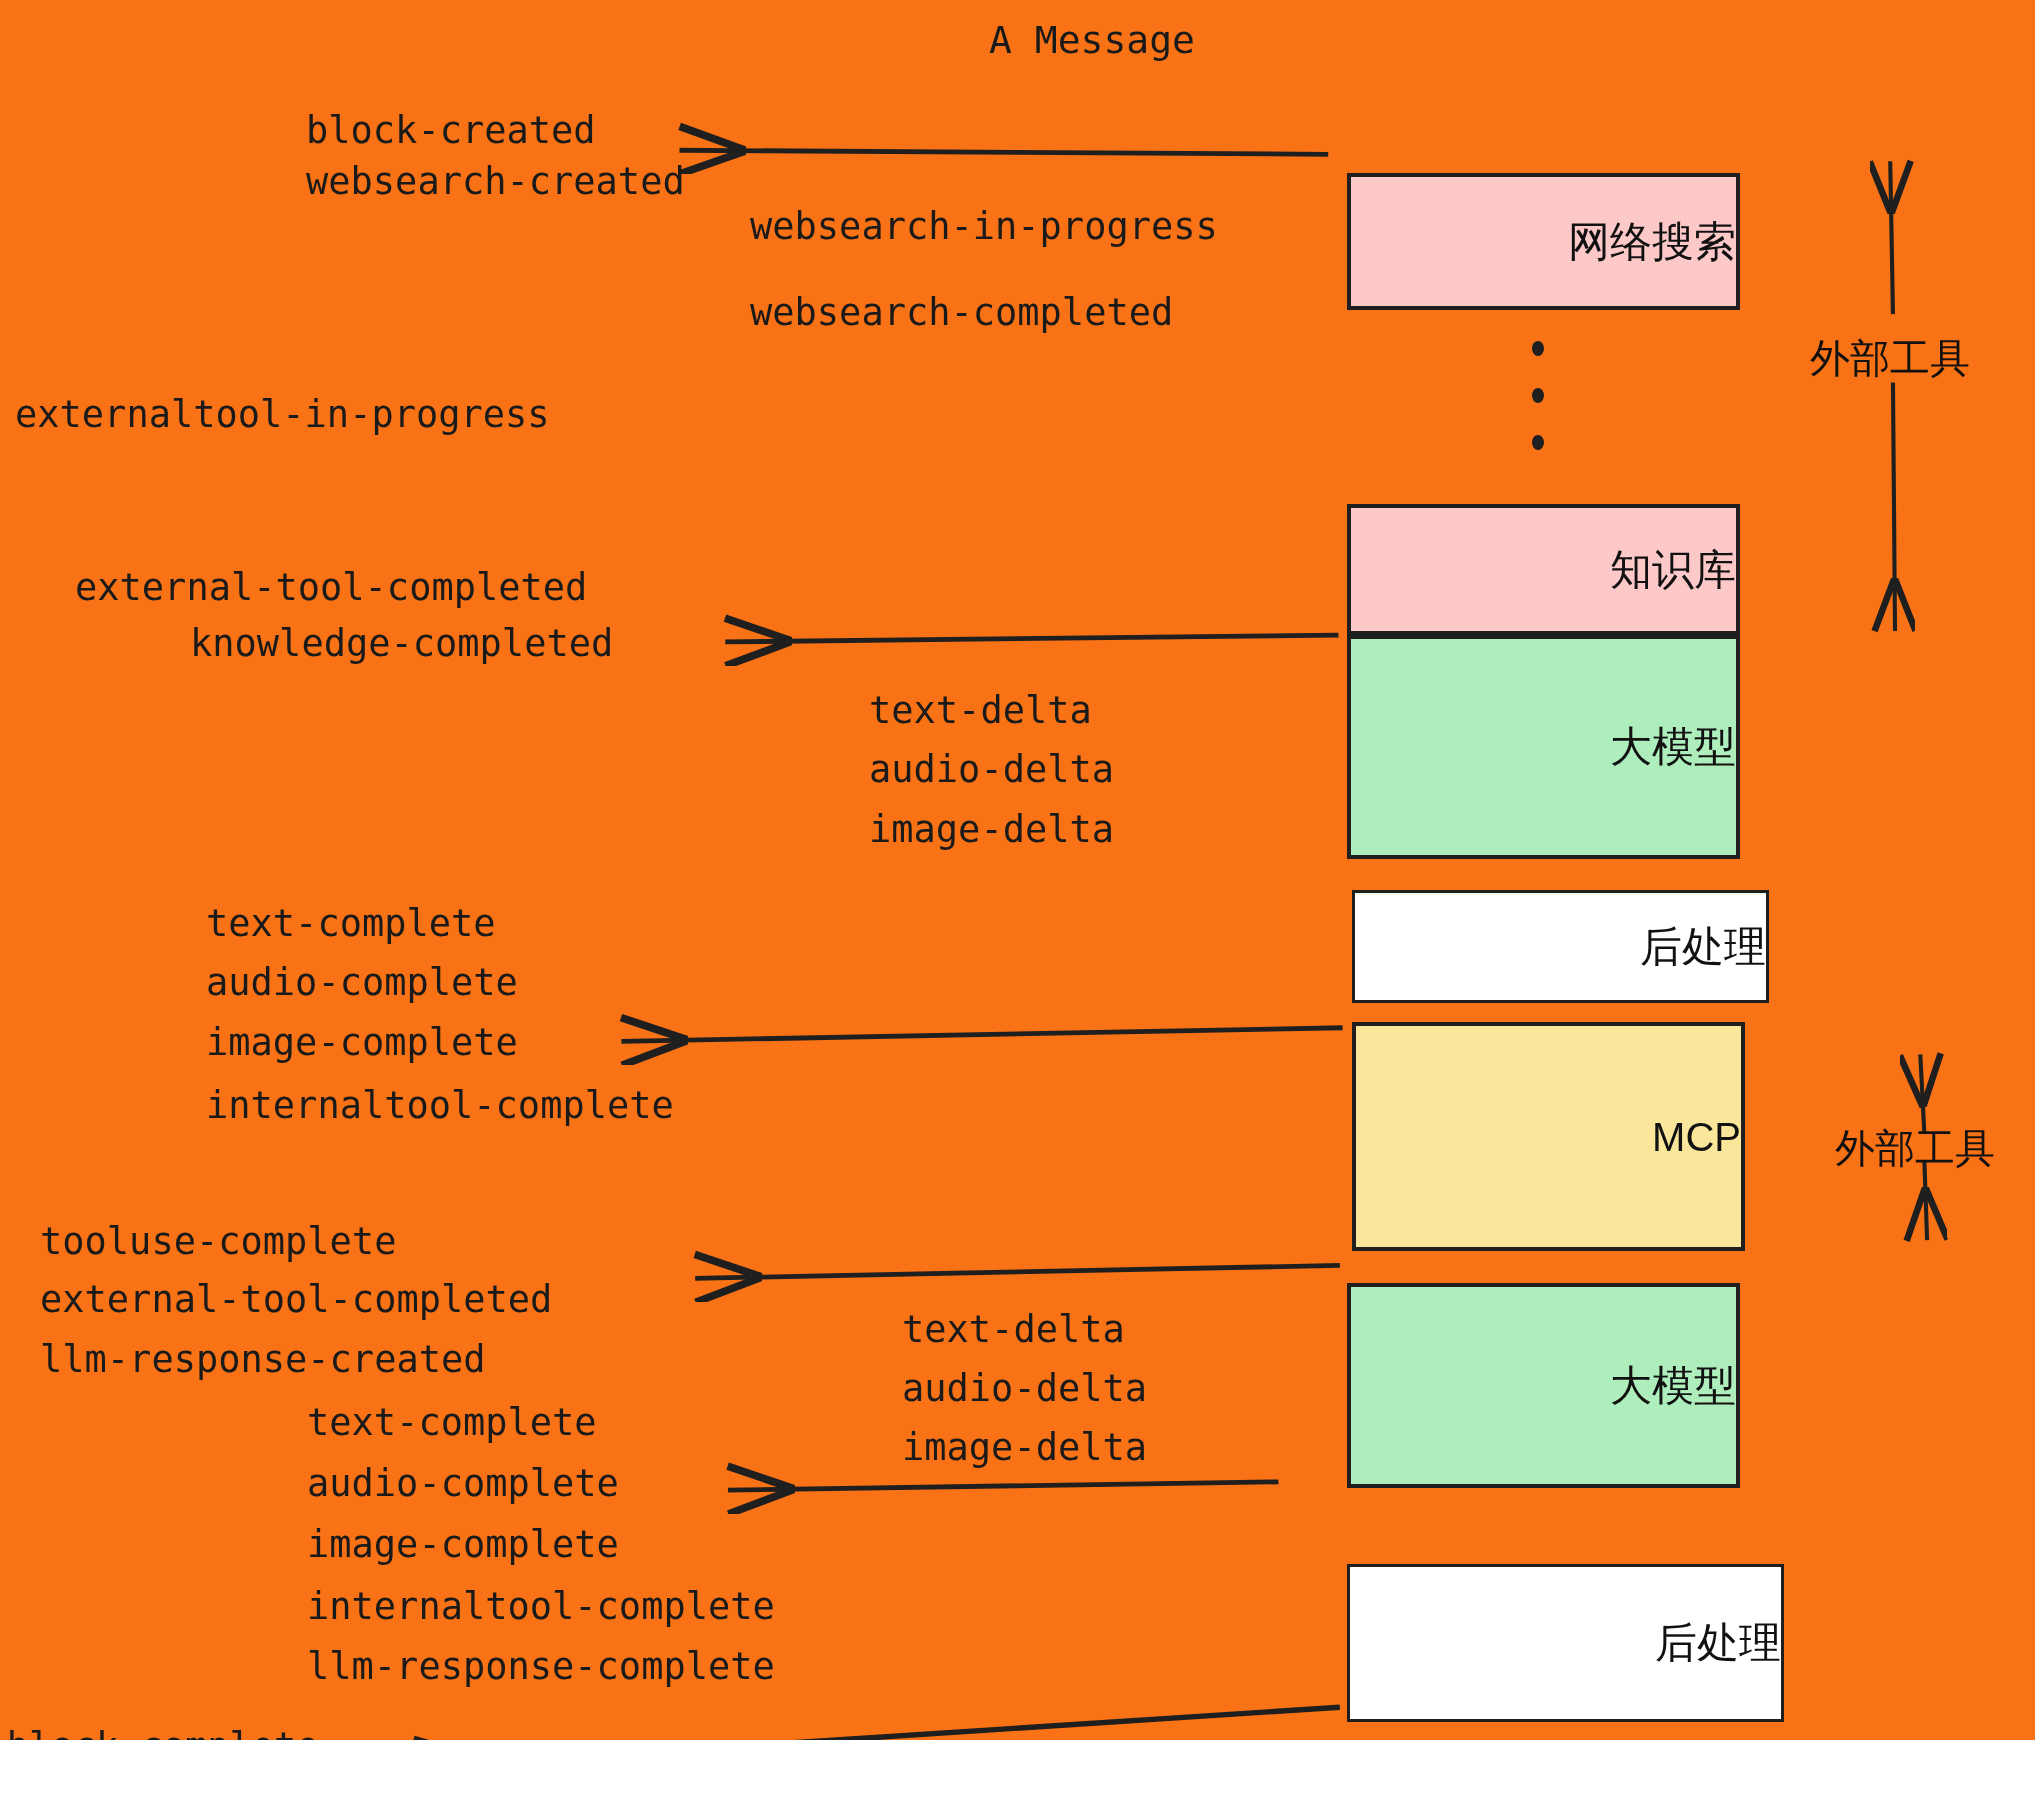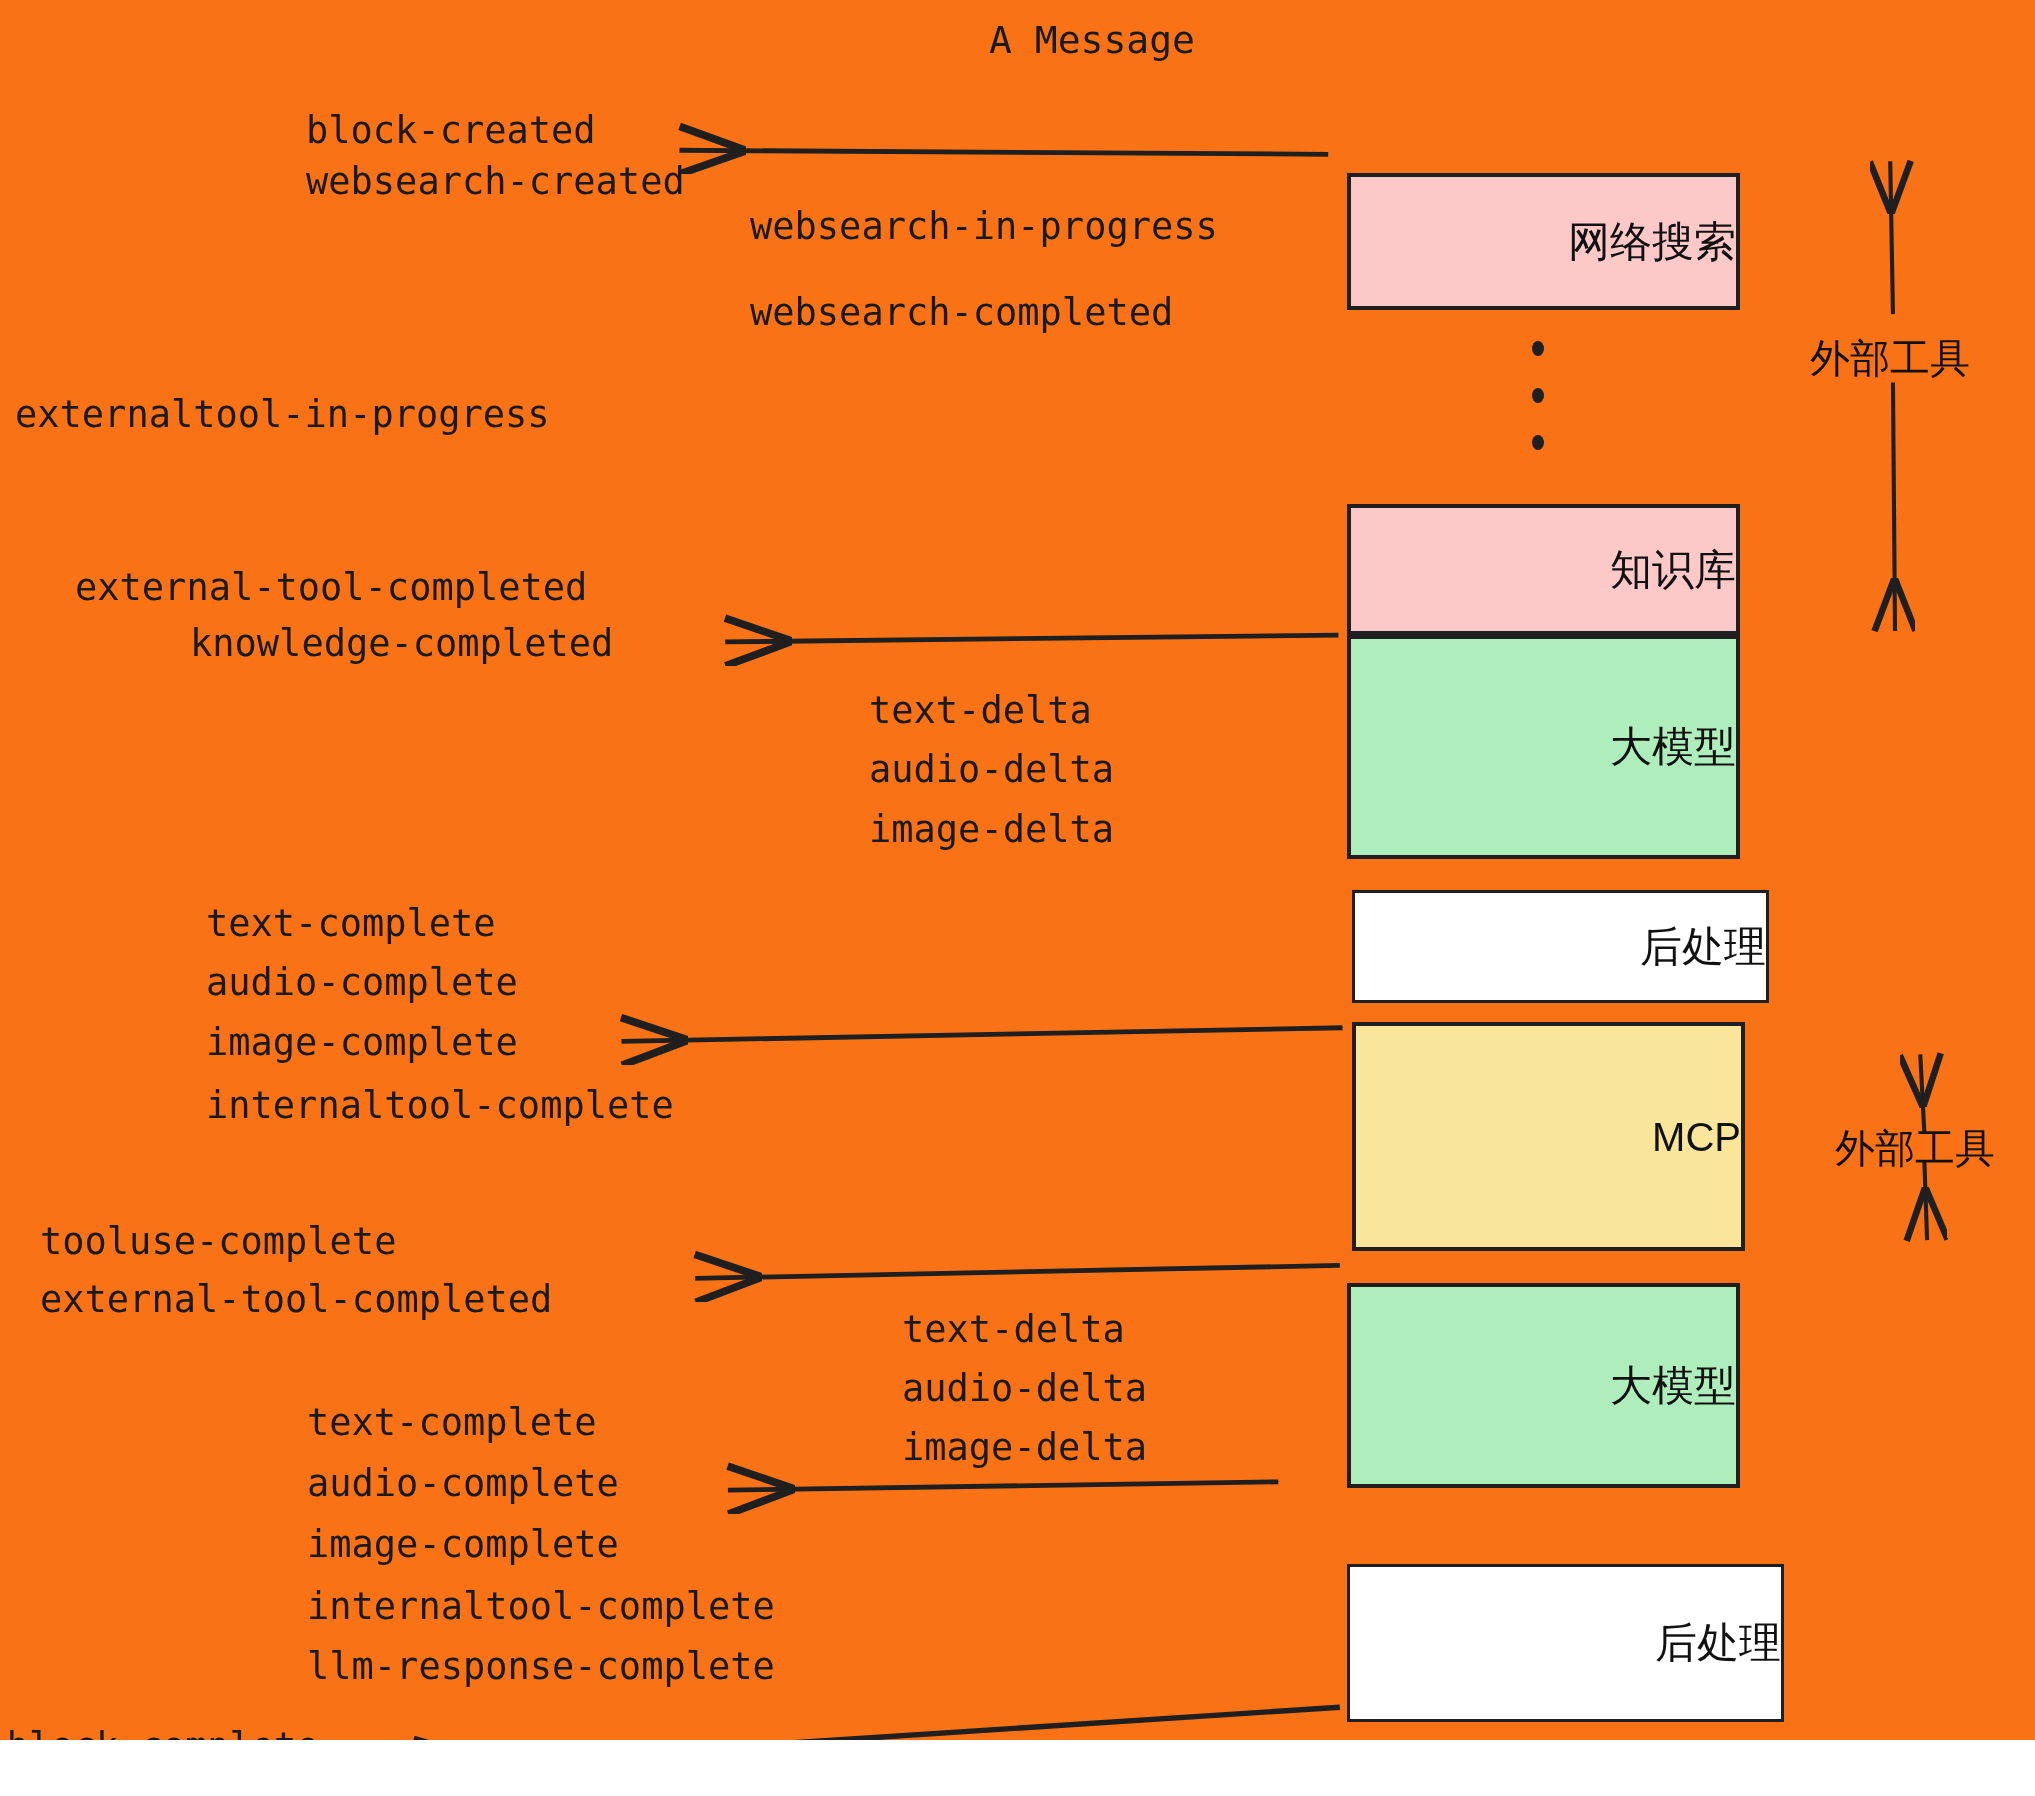--- a/index.html
+++ b/index.html
@@ -159,20 +159,21 @@
   <div class="evt" style="left:190px; top:625px;">knowledge-completed</div>
   <div class="evt" style="left:869px; top:692px;">text-delta</div>
   <div class="evt" style="left:869px; top:751px;">audio-delta</div>
   <div class="evt" style="left:869px; top:811px;">image-delta</div>
   <div class="evt" style="left:206px; top:905px;">text-complete</div>
   <div class="evt" style="left:206px; top:964px;">audio-complete</div>
   <div class="evt" style="left:206px; top:1024px;">image-complete</div>
   <div class="evt" style="left:206px; top:1087px;">internaltool-complete</div>
   <div class="evt" style="left:40px; top:1223px;">tooluse-complete</div>
   <div class="evt" style="left:40px; top:1281px;">external-tool-completed</div>
+  <div class="evt" style="left:40px; top:1341px;">llm-response-created</div>
   <div class="evt" style="left:902px; top:1311px;">text-delta</div>
   <div class="evt" style="left:902px; top:1370px;">audio-delta</div>
   <div class="evt" style="left:902px; top:1429px;">image-delta</div>
   <div class="evt" style="left:307px; top:1404px;">text-complete</div>
   <div class="evt" style="left:307px; top:1465px;">audio-complete</div>
   <div class="evt" style="left:307px; top:1526px;">image-complete</div>
   <div class="evt" style="left:307px; top:1588px;">internaltool-complete</div>
   <div class="evt" style="left:307px; top:1648px;">llm-response-complete</div>
   <div class="evt" style="left:6.8px; top:1728px;">block-complete</div>
 

